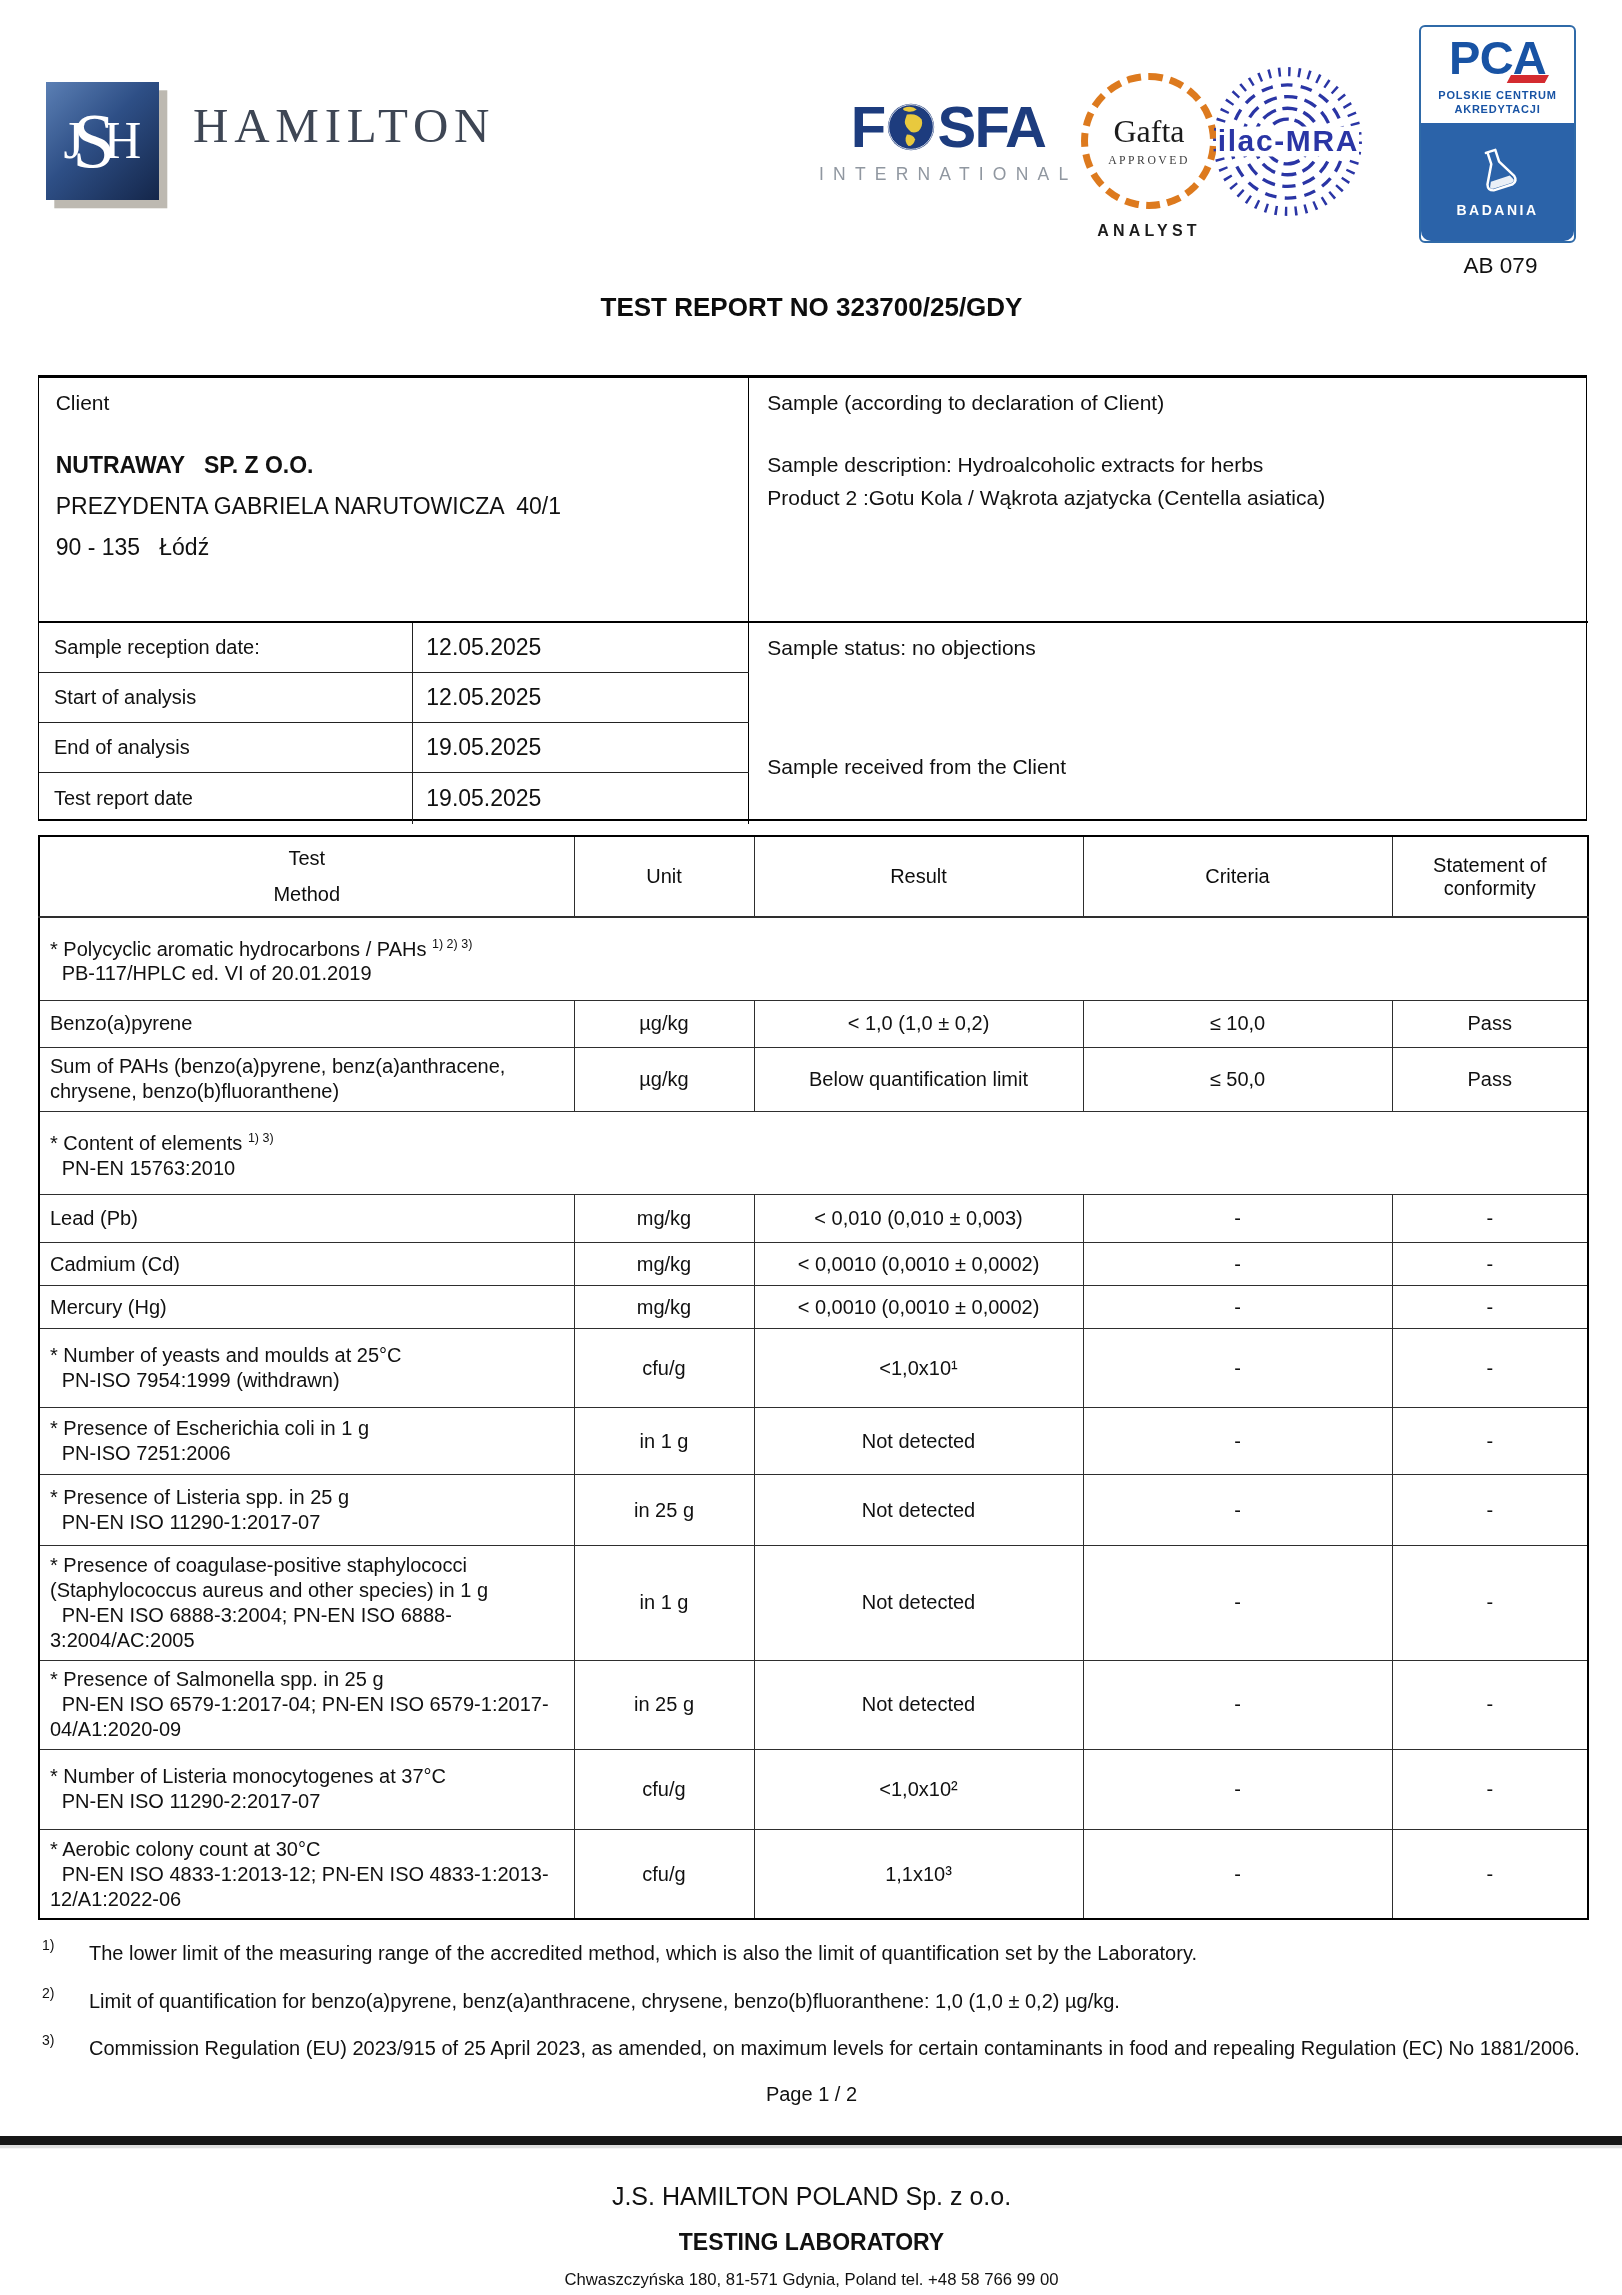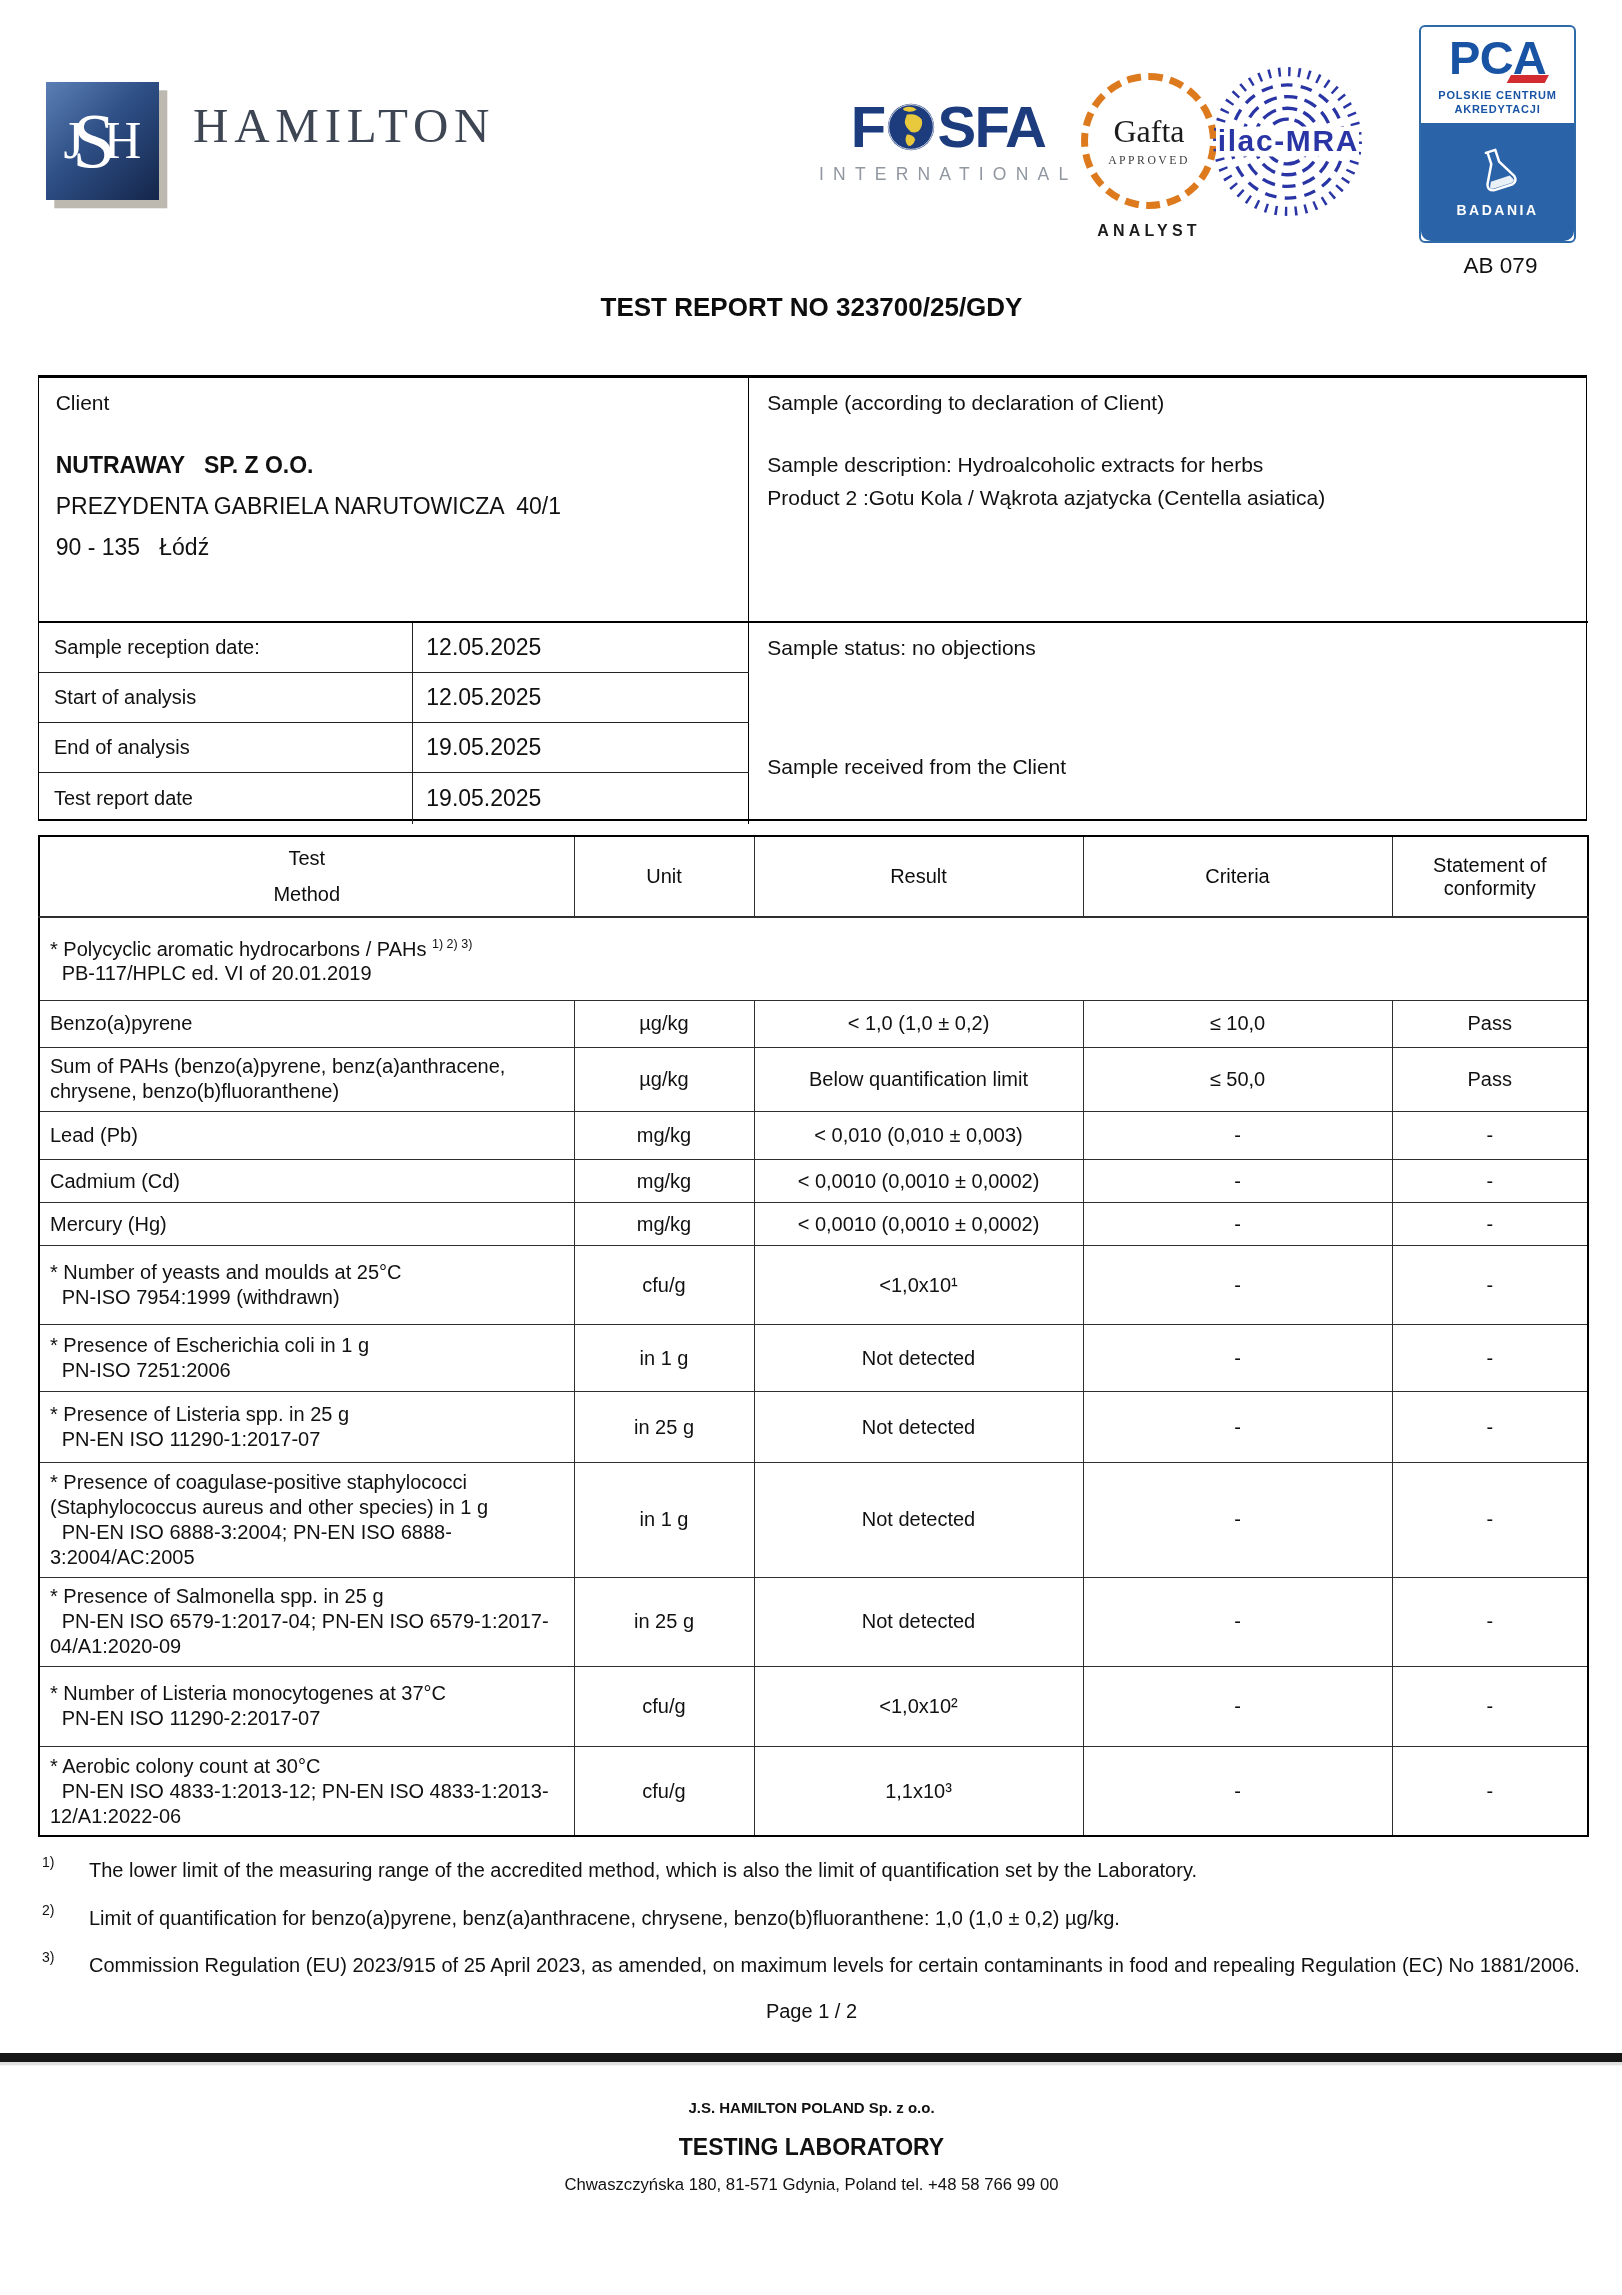--- a/index.html
+++ b/index.html
@@ -94,21 +94,21 @@
   tr.r8{height:67px;} tr.r9{height:71px;} tr.r10{height:103px;} tr.r11{height:77px;}
   tr.r12{height:80px;} tr.r13{height:83px;}
 
   .footnotes{margin:20px 38px 0 42px;}
   .footnote{display:flex;margin-bottom:20px;}
   .fn-marker{width:47px;flex:none;font-size:14px;position:relative;top:-3.3px;}
   .fn-text{flex:1;font-size:20px;line-height:27.5px;}
   .page-label{margin-top:13.3px;text-align:center;font-size:20px;}
   .footer-rule{margin-top:30px;width:1623px;height:9.2px;background:#171717;box-shadow:0 3.3px 0 rgba(0,0,0,0.12);}
   .footer{text-align:center;margin-top:37px;padding-bottom:25px;}
-  .f-company{font-size:15px;font-weight:bold;}
+  .f-company{font-size:25px;font-weight:normal;}
   .f-lab{font-size:23px;font-weight:bold;margin-top:18.3px;}
   .f-addr{font-size:16.7px;margin-top:13.3px;}
 </style>
 </head>
 <body>
 
 <div class="page">
 
   <div class="masthead">
 
@@ -251,20 +251,26 @@
         <tr class="r2">
           <td class="c-test">
             <div class="t-name">Sum of PAHs (benzo(a)pyrene, benz(a)anthracene, chrysene, benzo(b)fluoranthene)</div>
 
           </td>
           <td class="c-unit">µg/kg</td>
           <td class="c-result">Below quantification limit</td>
           <td class="c-crit">≤ 50,0</td>
           <td class="c-conf">Pass</td>
         </tr>
+        <tr class="r3">
+          <td class="sec-cell" colspan="5">
+            <div class="sec-line1"><span>* Content of elements</span> <sup>1) 3)</sup></div>
+            <div class="sec-line2">PN-EN 15763:2010</div>
+          </td>
+        </tr>
         <tr class="r4">
           <td class="c-test">
             <div class="t-name">Lead (Pb)</div>
 
           </td>
           <td class="c-unit">mg/kg</td>
           <td class="c-result">&lt; 0,010 (0,010 ± 0,003)</td>
           <td class="c-crit">-</td>
           <td class="c-conf">-</td>
         </tr>

